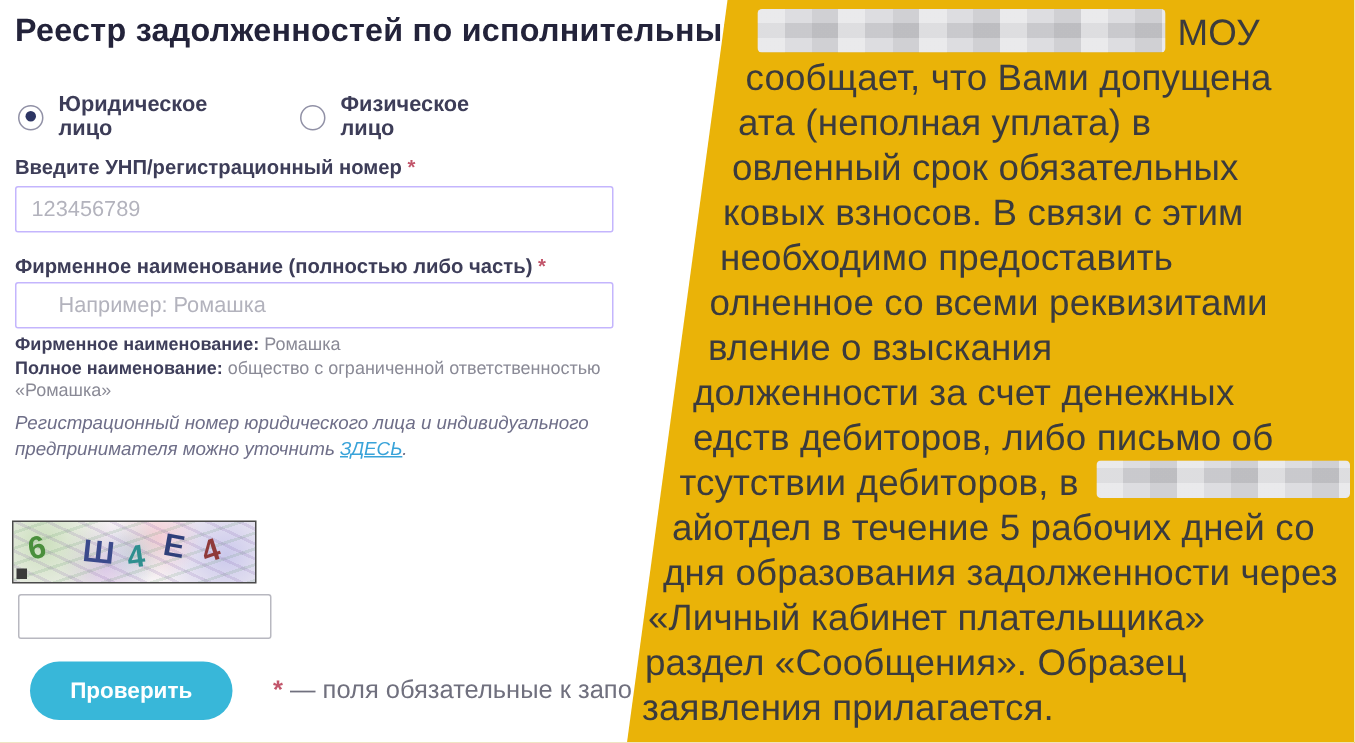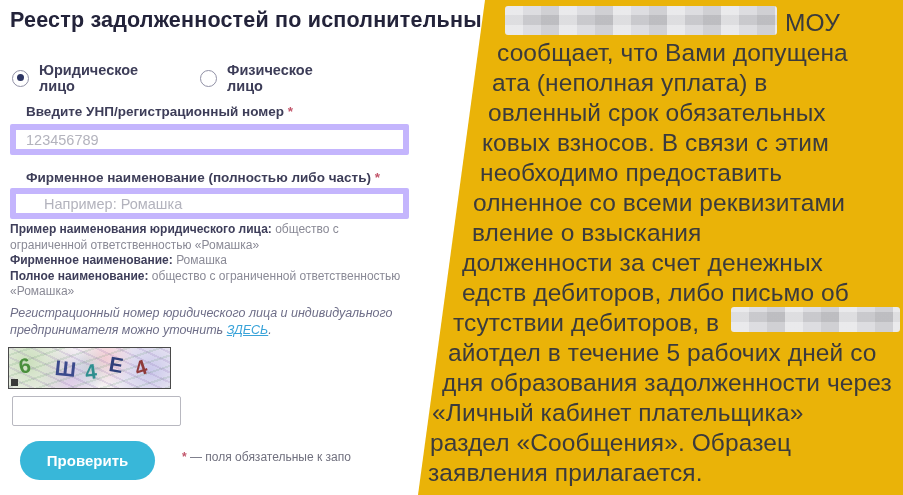--- a/index.html
+++ b/index.html
@@ -24,26 +24,26 @@
     width:17px; height:17px; border:1.5px solid #9191a6; border-radius:50%;
     background:#fff; position:relative; flex:0 0 auto;
   }
   .radio-circle.checked::after {
     content:""; position:absolute; left:3.5px; top:3.5px; width:7px; height:7px;
     border-radius:50%; background:#2d3563;
   }
   .radio-label { margin-left:10px; font-size:14.5px; font-weight:700; color:#3d3d58; }
 
   .field-label {
-    position:absolute; left:26px; font-size:13.5px; font-weight:700; color:#3d3d58;
+    position:absolute; left:10px; font-size:13.5px; font-weight:700; color:#3d3d58;
   }
   .req-star { color:#c2566b; font-weight:700; }
   .text-input {
     position:absolute; left:10px; width:399px; height:31px;
-    border:6px solid #c4b5fd; border-radius:2px; background:#fff;
+    border:1px solid #c4b5fd; border-radius:2px; background:#fff;
     font-size:14.5px; color:#444; padding:0 10px; outline:none;
     font-family:"Liberation Sans","DejaVu Sans",sans-serif;
   }
   .text-input::placeholder { color:#b3b3bd; opacity:1; }
 
   .hints {
     position:absolute; left:10px; top:222px; width:402px;
     font-size:12px; line-height:15.5px; color:#8a8a96;
   }
   .hints b { color:#3e3e5a; }
@@ -84,21 +84,21 @@
     font-family:"Liberation Sans","DejaVu Sans",sans-serif;
   }
 
   .submit-btn {
     position:absolute; left:20px; top:441px; width:135px; height:39px;
     border:none; border-radius:20px; background:#38b7d9; color:#fff;
     font-size:15px; font-weight:700; cursor:pointer;
     font-family:"Liberation Sans","DejaVu Sans",sans-serif;
   }
   .required-note {
-    position:absolute; left:182px; top:450px; font-size:12px; color:#70707e;
+    position:absolute; left:182px; top:450px; font-size:17px; color:#70707e;
     white-space:nowrap;
   }
 
   
   .overlay {
     position:absolute; left:410px; top:0; width:493px; height:495px;
     background:#eab308;
     clip-path:polygon(75px 0, 100% 0, 100% 100%, 8px 100%);
   }
   .ov-line {
@@ -136,23 +136,20 @@
   </div>
   <input class="text-input" style="top: 124px;" type="text" placeholder="123456789">
 
   <div class="field-label" style="top:170px;">
     <span>Фирменное наименование (полностью либо часть)</span>
     <span class="req-star">*</span>
   </div>
   <input class="text-input" style="top: 188px; padding-left: 28px;" type="text" placeholder="Например: Ромашка">
 
   <div class="hints">
-    <div>
-      <b>Пример наименования юридического лица:</b> <span>общество с ограниченной ответственностью «Ромашка»</span>
-    </div>
     <div>
       <b>Фирменное наименование:</b> <span>Ромашка</span>
     </div>
     <div>
       <b>Полное наименование:</b> <span>общество с ограниченной ответственностью «Ромашка»</span>
     </div>
     <div class="registry-note">
       <span>Регистрационный номер юридического лица и индивидуального предпринимателя можно уточнить</span>
       <a>ЗДЕСЬ</a><span>.</span>
     </div>

